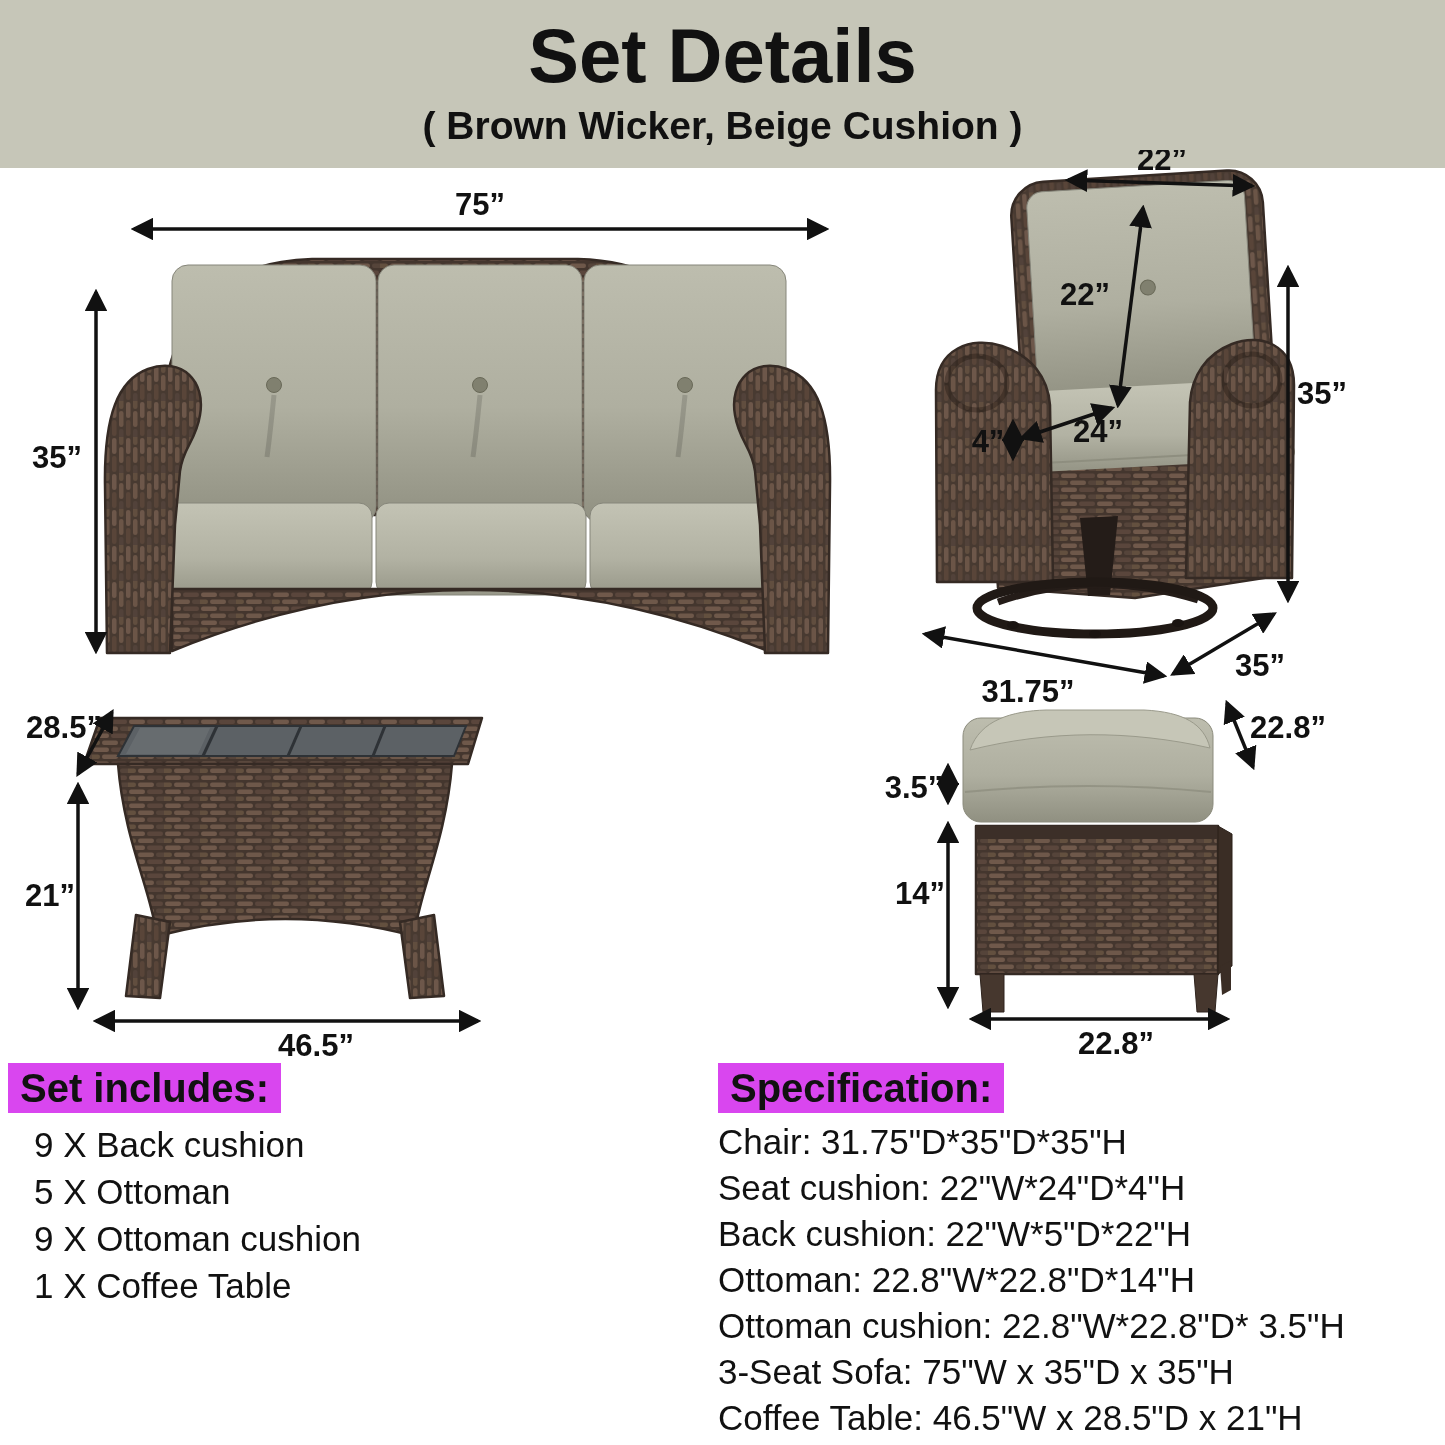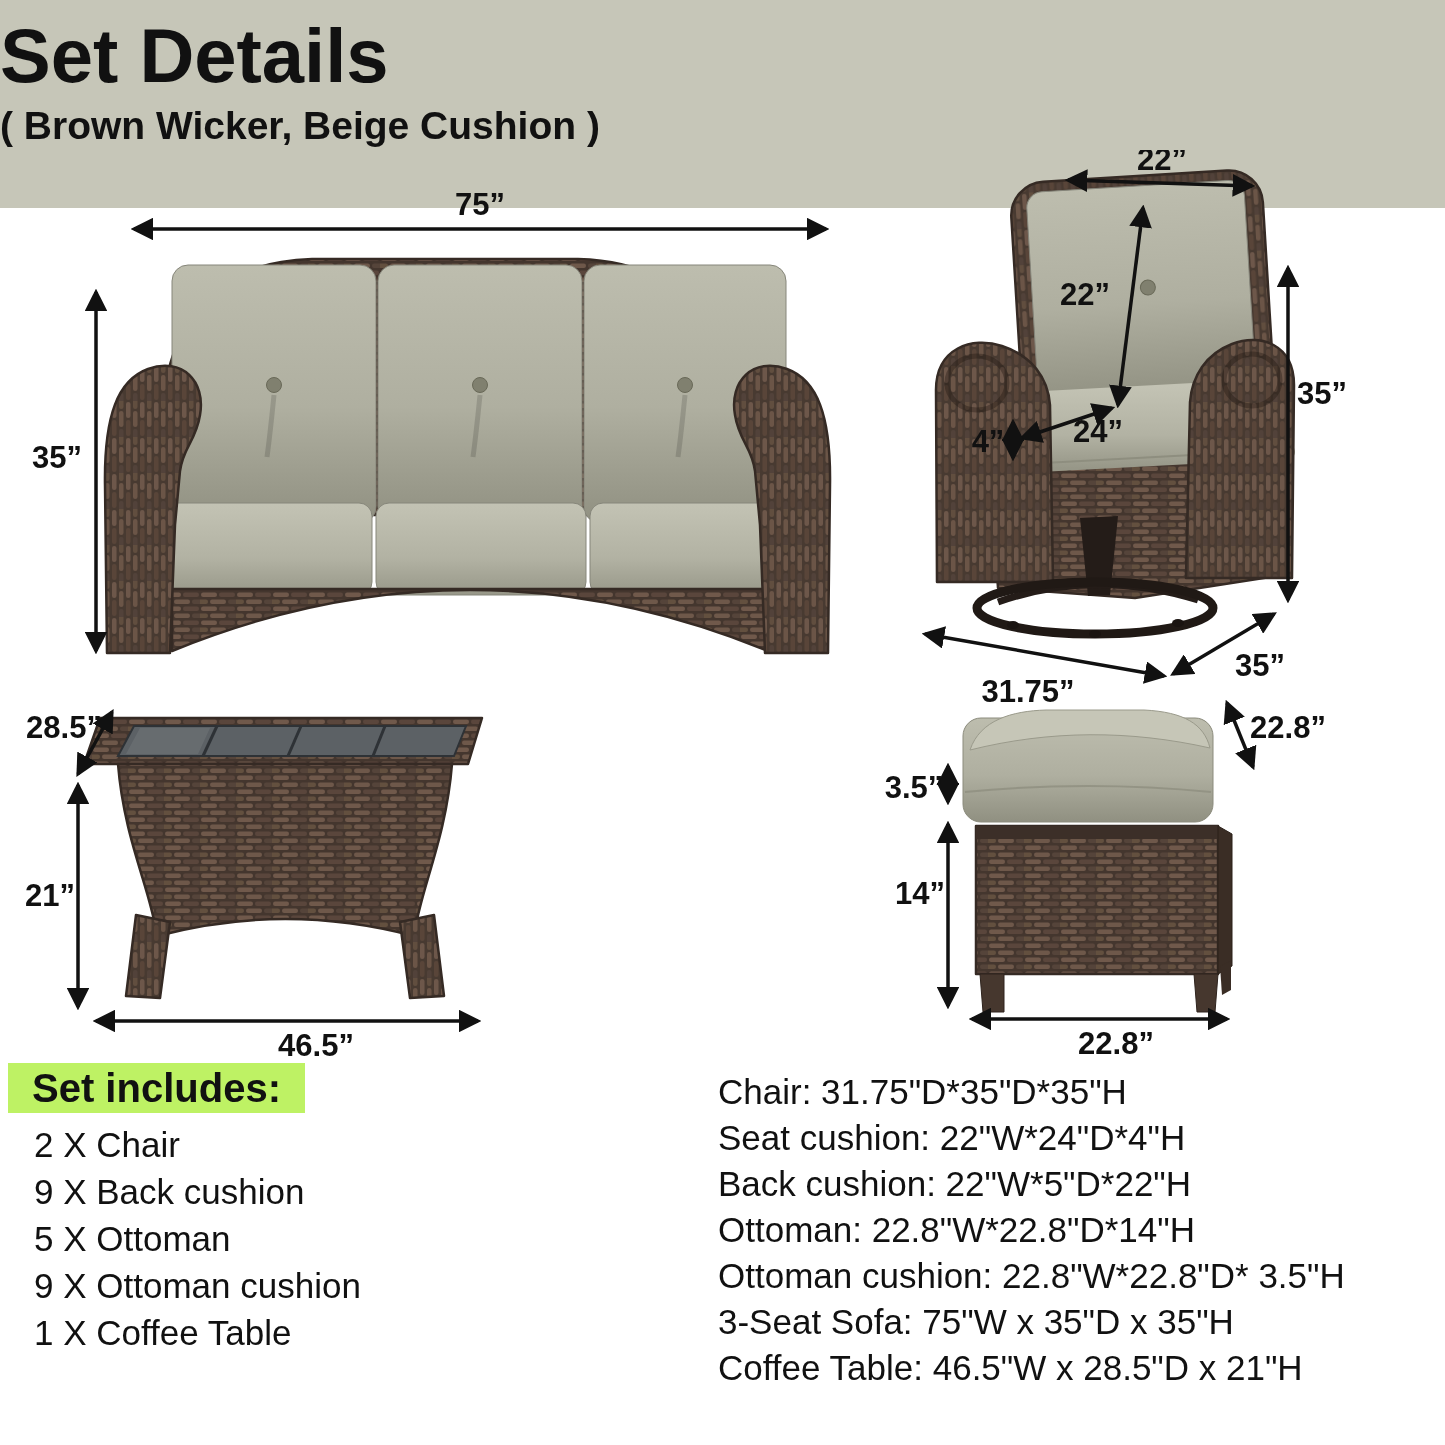--- a/index.html
+++ b/index.html
@@ -1,35 +1,35 @@
 <!DOCTYPE html>
 <html><head>
 <meta charset="utf-8">
 <style>
   html,body{margin:0;padding:0;background:#ffffff;}
   body{font-family:"Liberation Sans",sans-serif;color:#111;}
   .canvas{position:relative;width:1445px;height:1445px;background:#ffffff;overflow:hidden;}
 
-  .header{position:absolute;left:0;top:0;width:1445px;height:208px;background:#c6c6b8;text-align:left;}
+  .header{position:absolute;left:0;top:0;width:1445px;height:168px;background:#c6c6b8;text-align:center;}
   .title{font-size:76px;font-weight:bold;line-height:1;margin-top:18px;letter-spacing:0px;}
   .subtitle{font-size:39px;font-weight:bold;margin-top:10px;}
 
   .fig{position:absolute;}
   #sofa-fig{left:20px;top:185px;}
   #chair-fig{left:880px;top:150px;}
   #table-fig{left:20px;top:690px;}
   #ottoman-fig{left:880px;top:690px;}
 
   .dim{stroke:#111;stroke-width:3.5;fill:none;}
   .dimlab{font-family:"Liberation Sans",sans-serif;font-size:31px;font-weight:bold;fill:#111;}
   .outl{stroke:#352a24;stroke-width:2.5;stroke-linejoin:round;}
 
   .includes{position:absolute;left:8px;top:1063px;width:560px;}
   .spec{position:absolute;left:718px;top:1063px;width:720px;}
-  .sec-head{display:inline-block;background:#bef264;font-size:40px;font-weight:bold;line-height:50px;padding:0 24px;}
+  .sec-head{display:inline-block;background:#d946ef;font-size:40px;font-weight:bold;line-height:50px;padding:0 12px;}
   .includes ul{list-style:none;margin:8px 0 0 26px;padding:0;font-size:35px;line-height:47px;}
   .spec .rows{margin-top:6px;font-size:35px;line-height:46px;}
 </style>
 </head>
 <body>
 
 <div class="canvas">
 
   <svg width="0" height="0" style="position:absolute">
     <defs>
@@ -188,29 +188,29 @@
       <line class="dim" x1="68" y1="134" x2="68" y2="316" marker-start="url(#arw)" marker-end="url(#arw)"></line>
       <text class="dimlab" x="40" y="214" text-anchor="middle">14”</text>
       <line class="dim" x1="92" y1="329" x2="347" y2="329" marker-start="url(#arw)" marker-end="url(#arw)"></line>
       <text class="dimlab" x="236" y="364" text-anchor="middle">22.8”</text>
     </g>
   </svg>
 
   <div class="includes">
     <div class="sec-head">Set includes:</div>
     <ul>
-      <li>2 X Chair</li>
       <li>9 X Back cushion</li>
       <li>5 X Ottoman</li>
       <li>9 X Ottoman cushion</li>
       <li>1 X Coffee Table</li>
     </ul>
   </div>
 
   <div class="spec">
+    <div class="sec-head">Specification:</div>
     <div class="rows">
       <div>Chair: 31.75"D*35"D*35"H</div>
       <div>Seat cushion: 22"W*24"D*4"H</div>
       <div>Back cushion: 22"W*5"D*22"H</div>
       <div>Ottoman: 22.8"W*22.8"D*14"H</div>
       <div>Ottoman cushion: 22.8"W*22.8"D* 3.5"H</div>
       <div>3-Seat Sofa: 75"W x 35"D x 35"H</div>
       <div>Coffee Table: 46.5"W x 28.5"D x 21"H</div>
     </div>
   </div>

